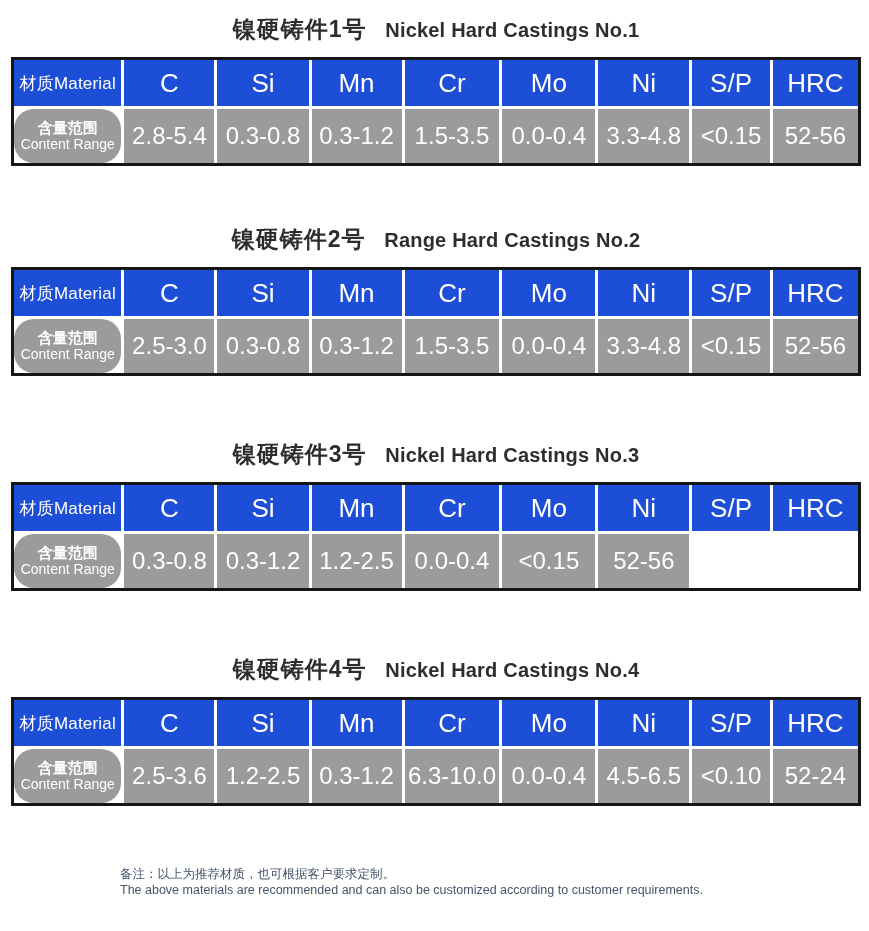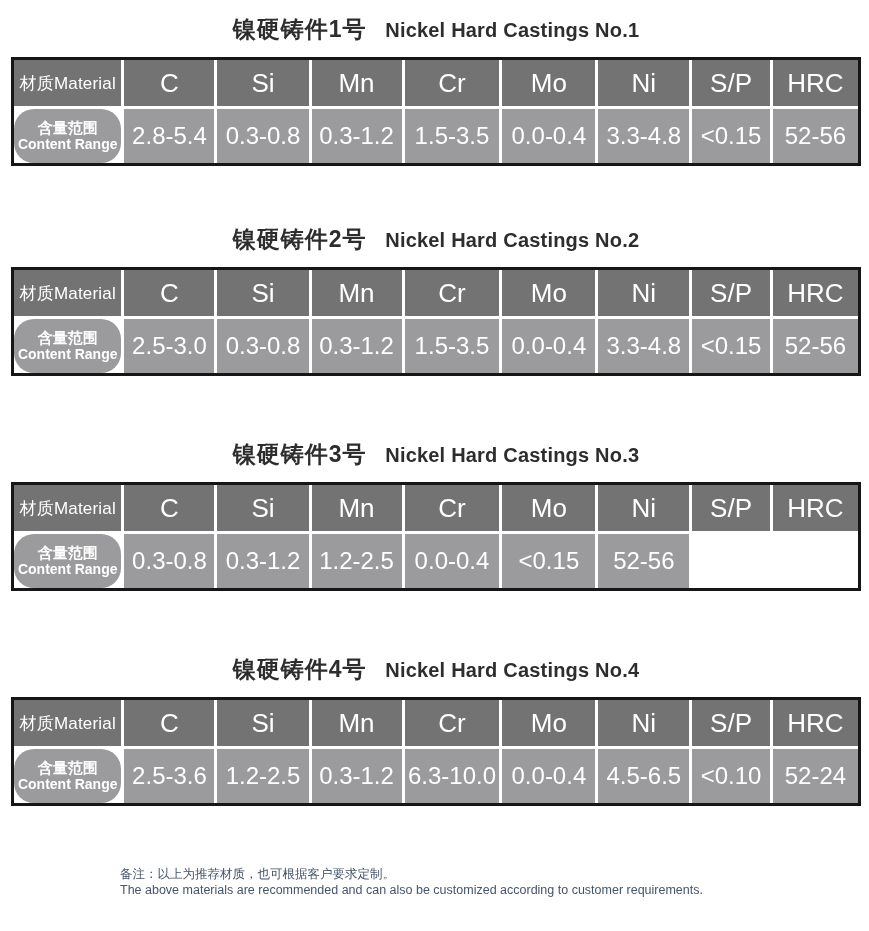--- a/index.html
+++ b/index.html
@@ -37,21 +37,21 @@
   }
   .spec-table {
     display: grid;
     grid-template-columns: 111fr 93fr 94fr 93fr 98fr 96fr 94fr 80fr 88fr;
     grid-template-rows: 46px 54px;
     gap: 3px;
     background: #ffffff;
     border: 3px solid #161616;
   }
   .hc {
-    background: #737373;
+    background: #1d4ed8;
     color: #ffffff;
     display: flex;
     align-items: center;
     justify-content: center;
     font-size: 26px;
     font-weight: 500;
   }
   .hc.first {
     font-size: 17px;
     font-weight: 400;
@@ -66,21 +66,21 @@
     font-size: 24px;
     font-weight: 400;
     white-space: nowrap;
   }
   .dc.first {
     flex-direction: column;
     line-height: 17px;
     border-radius: 20px;
   }
   .dc.first .lbl-cn { font-size: 15px; font-weight: 600; }
-  .dc.first .lbl-en { font-size: 14px; font-weight: 700; }
+  .dc.first .lbl-en { font-size: 14px; font-weight: 400; }
   .note {
     position: absolute;
     left: 120px;
     top: 866px;
     color: #44546a;
     font-size: 12.5px;
     line-height: 16px;
     white-space: nowrap;
   }
 </style>
@@ -113,21 +113,21 @@
     <div class="dc">0.0-0.4</div>
     <div class="dc">3.3-4.8</div>
     <div class="dc">&lt;0.15</div>
     <div class="dc">52-56</div>
   </div>
 </section>
 
 <section class="block" style="top:224px">
   <h2 class="title">
     <span class="t-cn">镍硬铸件2号</span>
-    <span class="t-en">Nickel Hard Castings No.2</span>
+    <span class="t-en">Range Hard Castings No.2</span>
   </h2>
   <div class="spec-table">
     <div class="hc first">材质Material</div>
     <div class="hc">C</div>
     <div class="hc">Si</div>
     <div class="hc">Mn</div>
     <div class="hc">Cr</div>
     <div class="hc">Mo</div>
     <div class="hc">Ni</div>
     <div class="hc">S/P</div>

